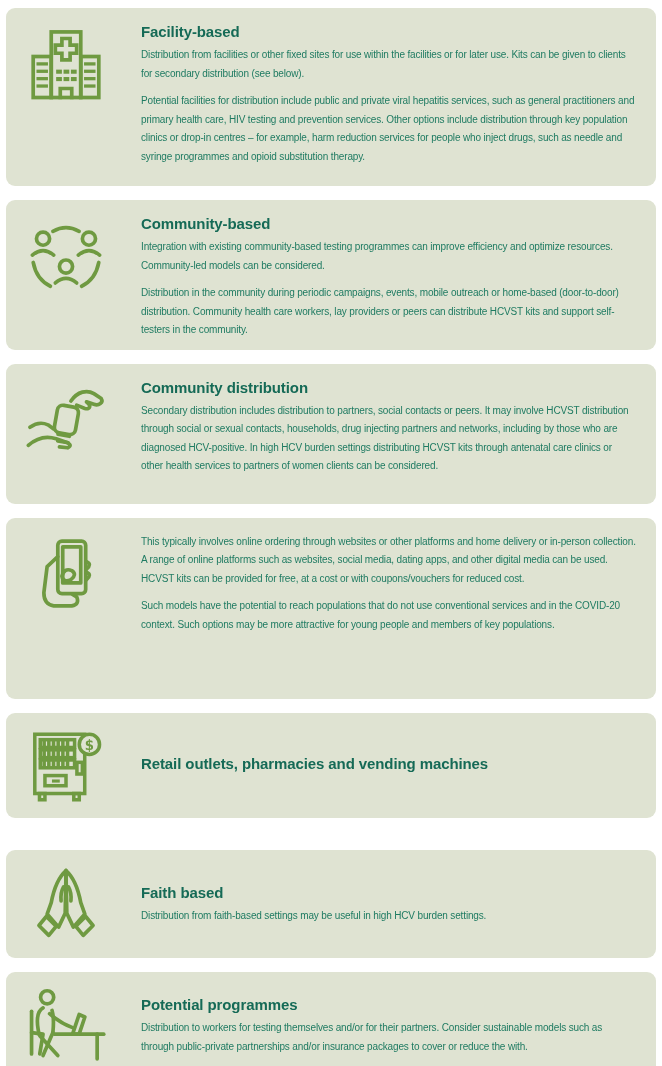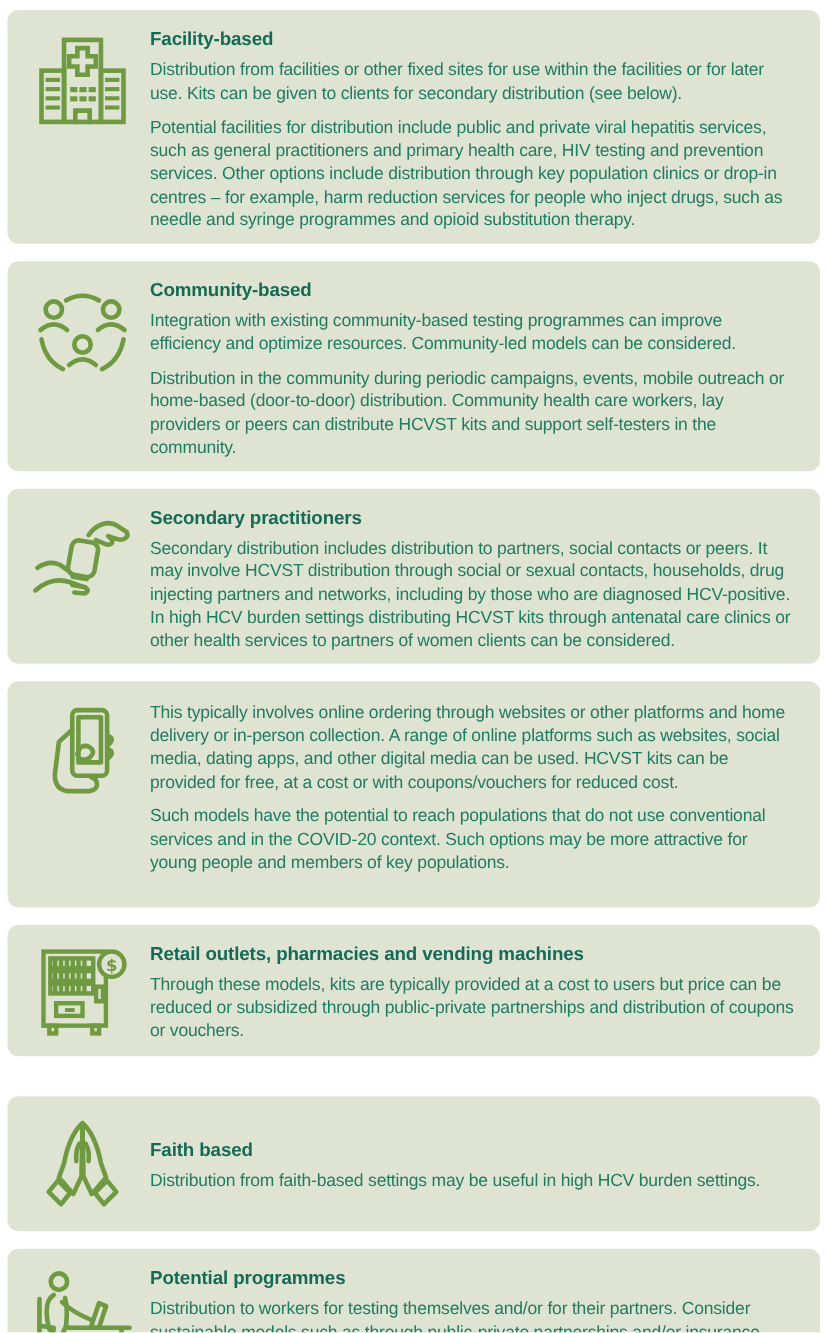--- a/index.html
+++ b/index.html
@@ -17,20 +17,21 @@
     background: #ffffff;
   }
   .card {
     background: #dfe3d2;
     border-radius: 9px;
     display: flex;
     align-items: flex-start;
     box-sizing: border-box;
     padding: 13px 16px 10px 12px;
     margin-bottom: 14px;
+    gap: 21px;
   }
   .card.center { align-items: center; }
   .card.center .icon-col { margin-top: 0; }
   .icon-col {
     flex: 0 0 96px;
     display: flex;
     justify-content: center;
     margin-top: 6px;
   }
   .icon-col svg { width: 82px; height: 82px; display: block; }
@@ -42,21 +43,21 @@
   .card.center .text-col { padding-top: 0; }
   h2.section-title {
     margin: 0 0 6px 0;
     font-size: 15px;
     font-weight: bold;
     letter-spacing: -0.1px;
     color: #156a56;
   }
   p.section-par {
     margin: 0 0 9px 0;
-    font-size: 14px;
+    font-size: 10px;
     line-height: 18.5px;
     letter-spacing: -0.15px;
     color: #1f7b62;
   }
   p.section-par:last-child { margin-bottom: 0; }
   
   .h1 { min-height: 178px; }
   .h2 { min-height: 139px; }
   .h3 { min-height: 140px; }
   .h4 { min-height: 181px; }
@@ -152,21 +153,21 @@
           <g transform="rotate(10 50 48)">
             <rect x="37" y="28" width="26" height="34" rx="7"></rect>
             <path d="M43 64 h14 M44 72 h13"></path>
           </g>
           <path d="M6 54 Q17 46 28 51 L35 56"></path>
           <path d="M4 76 Q20 62 38 68 L52 73 Q58 76 52 79 L42 78"></path>
         </g>
       </svg>
     </div>
     <div class="text-col">
-      <h2 class="section-title">Secondary practitioners</h2>
+      <h2 class="section-title">Community distribution</h2>
       <p class="section-par">Secondary distribution includes distribution to partners, social contacts or peers. It may involve HCVST distribution through social or sexual contacts, households, drug injecting partners and networks, including by those who are diagnosed HCV-positive. In high HCV burden settings distributing HCVST kits through antenatal care clinics or other health services to partners of women clients can be considered.</p>
     </div>
   </section>
 
   <section class="card h4">
     <div class="icon-col">
       <svg viewBox="0 0 100 100" aria-hidden="true">
         <g class="ic">
           <path d="M40 24 L27 36 L23 68 Q23 82 35 84 L57 84 Q67 82 63 73 L58 70"></path>
           <rect x="40" y="5" width="34" height="64" rx="5"></rect>
@@ -199,21 +200,20 @@
           <rect x="16" y="84" width="7" height="8"></rect>
           <rect x="60" y="84" width="7" height="8"></rect>
         </g>
         <rect class="icf" x="32" y="66" width="10" height="4"></rect>
         <circle class="coin-mask" cx="80" cy="21" r="13"></circle>
         <text class="dollar" x="80" y="28" text-anchor="middle">$</text>
       </svg>
     </div>
     <div class="text-col">
       <h2 class="section-title">Retail outlets, pharmacies and vending machines</h2>
-      <p class="section-par">Through these models, kits are typically provided at a cost to users but price can be reduced or subsidized through public-private partnerships and distribution of coupons or vouchers.</p>
     </div>
   </section>
 
   <section class="card center h6">
     <div class="icon-col">
       <svg viewBox="0 0 100 100" aria-hidden="true">
         <g class="ic">
           <path d="M50 8 C41 16 35 31 32 47 L27 61 L41 77 L49 60 L50 12"></path>
           <path d="M50 8 C59 16 65 31 68 47 L73 61 L59 77 L51 60 L50 12"></path>
           <path d="M47 28 Q43 35 44 45"></path>

